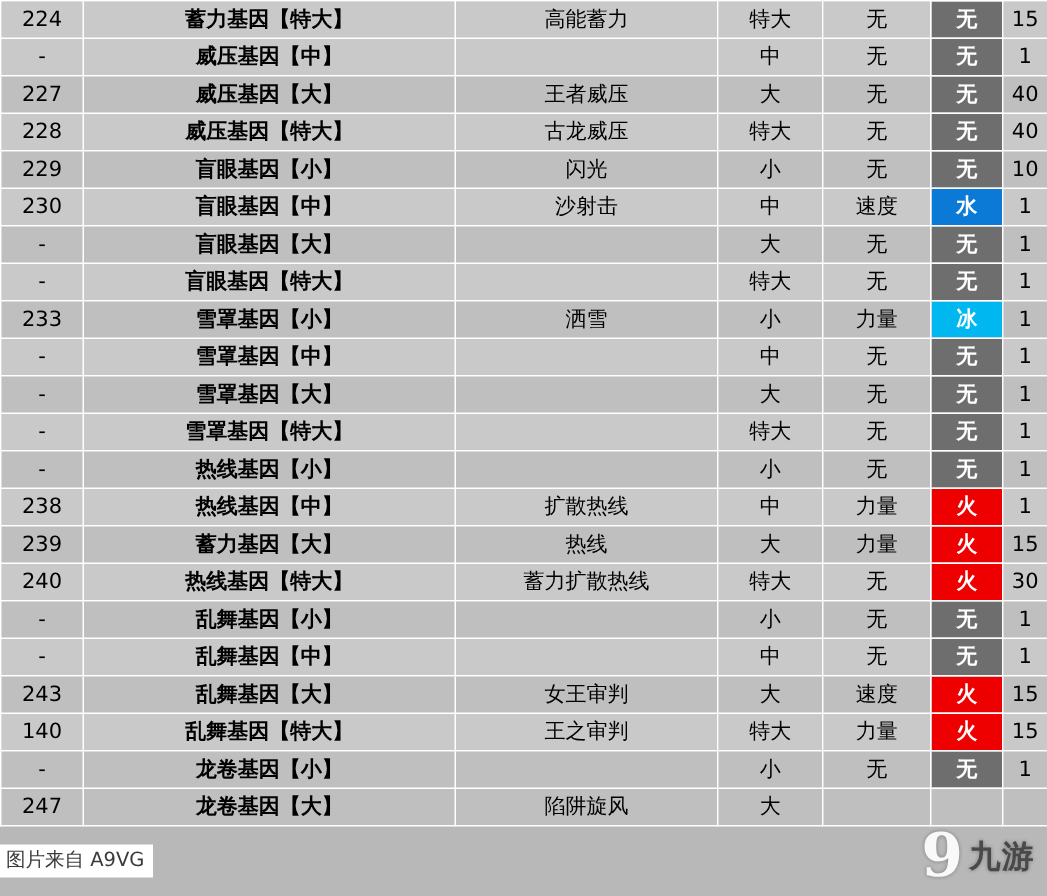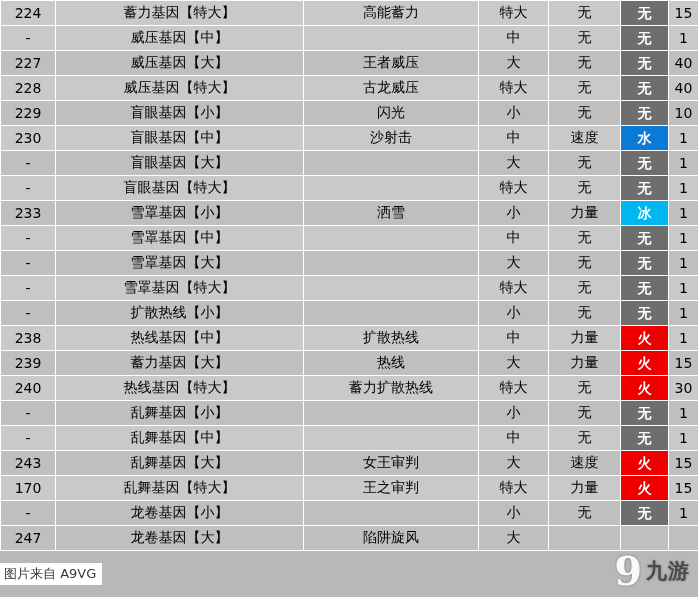--- a/index.html
+++ b/index.html
@@ -40,21 +40,21 @@
   col.c-skill { width: 175px; }
   col.c-size  { width: 70px; }
   col.c-attr  { width: 72px; }
   col.c-elem  { width: 48px; }
   col.c-num   { width: 30px; }
 
   tr.row-a td { background: #c9c9c9; }
   tr.row-b td { background: #bfbfbf; }
 
   td.id     { font-size: 14px; }
-  td.name   { font-weight: normal; font-size: 14px; letter-spacing: 0px; }
+  td.name   { font-weight: bold; font-size: 14px; letter-spacing: 0px; }
   td.skill  { font-size: 14px; }
   td.size   { font-size: 14px; }
   td.attr   { font-size: 14px; }
   td.num    { font-size: 14px; }
 
   td.elem { padding: 0; }
   .elem-badge {
     display: block;
     width: 100%;
     height: 24px;
@@ -253,21 +253,21 @@
           <td class="skill"></td>
           <td class="size">特大</td>
           <td class="attr">无</td>
           <td class="elem">
             <span class="elem-badge elem-none">无</span>
           </td>
           <td class="num">1</td>
         </tr>
         <tr class="row-b">
           <td class="id">-</td>
-          <td class="name">扩散热线【小】</td>
+          <td class="name">热线基因【小】</td>
           <td class="skill"></td>
           <td class="size">小</td>
           <td class="attr">无</td>
           <td class="elem">
             <span class="elem-badge elem-none">无</span>
           </td>
           <td class="num">1</td>
         </tr>
         <tr class="row-a">
           <td class="id">238</td>
@@ -329,21 +329,21 @@
           <td class="name">乱舞基因【大】</td>
           <td class="skill">女王审判</td>
           <td class="size">大</td>
           <td class="attr">速度</td>
           <td class="elem">
             <span class="elem-badge elem-fire">火</span>
           </td>
           <td class="num">15</td>
         </tr>
         <tr class="row-a">
-          <td class="id">170</td>
+          <td class="id">140</td>
           <td class="name">乱舞基因【特大】</td>
           <td class="skill">王之审判</td>
           <td class="size">特大</td>
           <td class="attr">力量</td>
           <td class="elem">
             <span class="elem-badge elem-fire">火</span>
           </td>
           <td class="num">15</td>
         </tr>
         <tr class="row-b">

